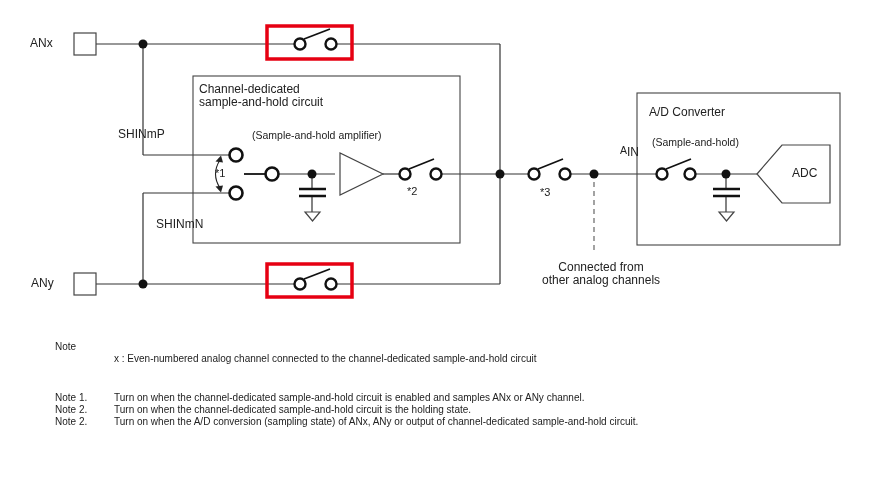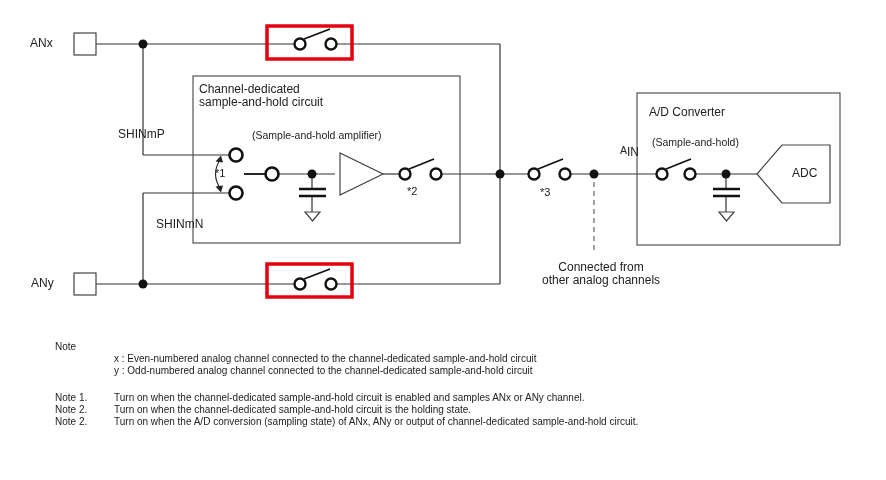--- a/index.html
+++ b/index.html
@@ -133,21 +133,20 @@
   <div class="lbl small" style="left:652px;top:136px;">(Sample-and-hold)</div>
   <div class="lbl" style="left:792px;top:167px;">ADC</div>
 
   <div class="lbl center" style="left:525px;top:261px;width:152px;">
     <div>Connected from</div>
     <div>other analog channels</div>
   </div>
 
   <div class="note-row" style="left:55px;top:341px;">Note</div>
   <div class="note-row" style="left:114px;top:353px;">x : Even-numbered analog channel connected to the channel-dedicated sample-and-hold circuit</div>
-  <div class="note-row" style="left:114px;top:365px;">y : Odd-numbered analog channel connected to the channel-dedicated sample-and-hold circuit</div>
 
   <div class="note-row" style="left:55px;top:392px;">Note 1.</div>
   <div class="note-row" style="left:114px;top:392px;">Turn on when the channel-dedicated sample-and-hold circuit is enabled and samples ANx or ANy channel.</div>
   <div class="note-row" style="left:55px;top:404px;">Note 2.</div>
   <div class="note-row" style="left:114px;top:404px;">Turn on when the channel-dedicated sample-and-hold circuit is the holding state.</div>
   <div class="note-row" style="left:55px;top:416px;">Note 2.</div>
   <div class="note-row" style="left:114px;top:416px;">Turn on when the A/D conversion (sampling state) of ANx, ANy or output of channel-dedicated sample-and-hold circuit.</div>
 
 </div>
 

